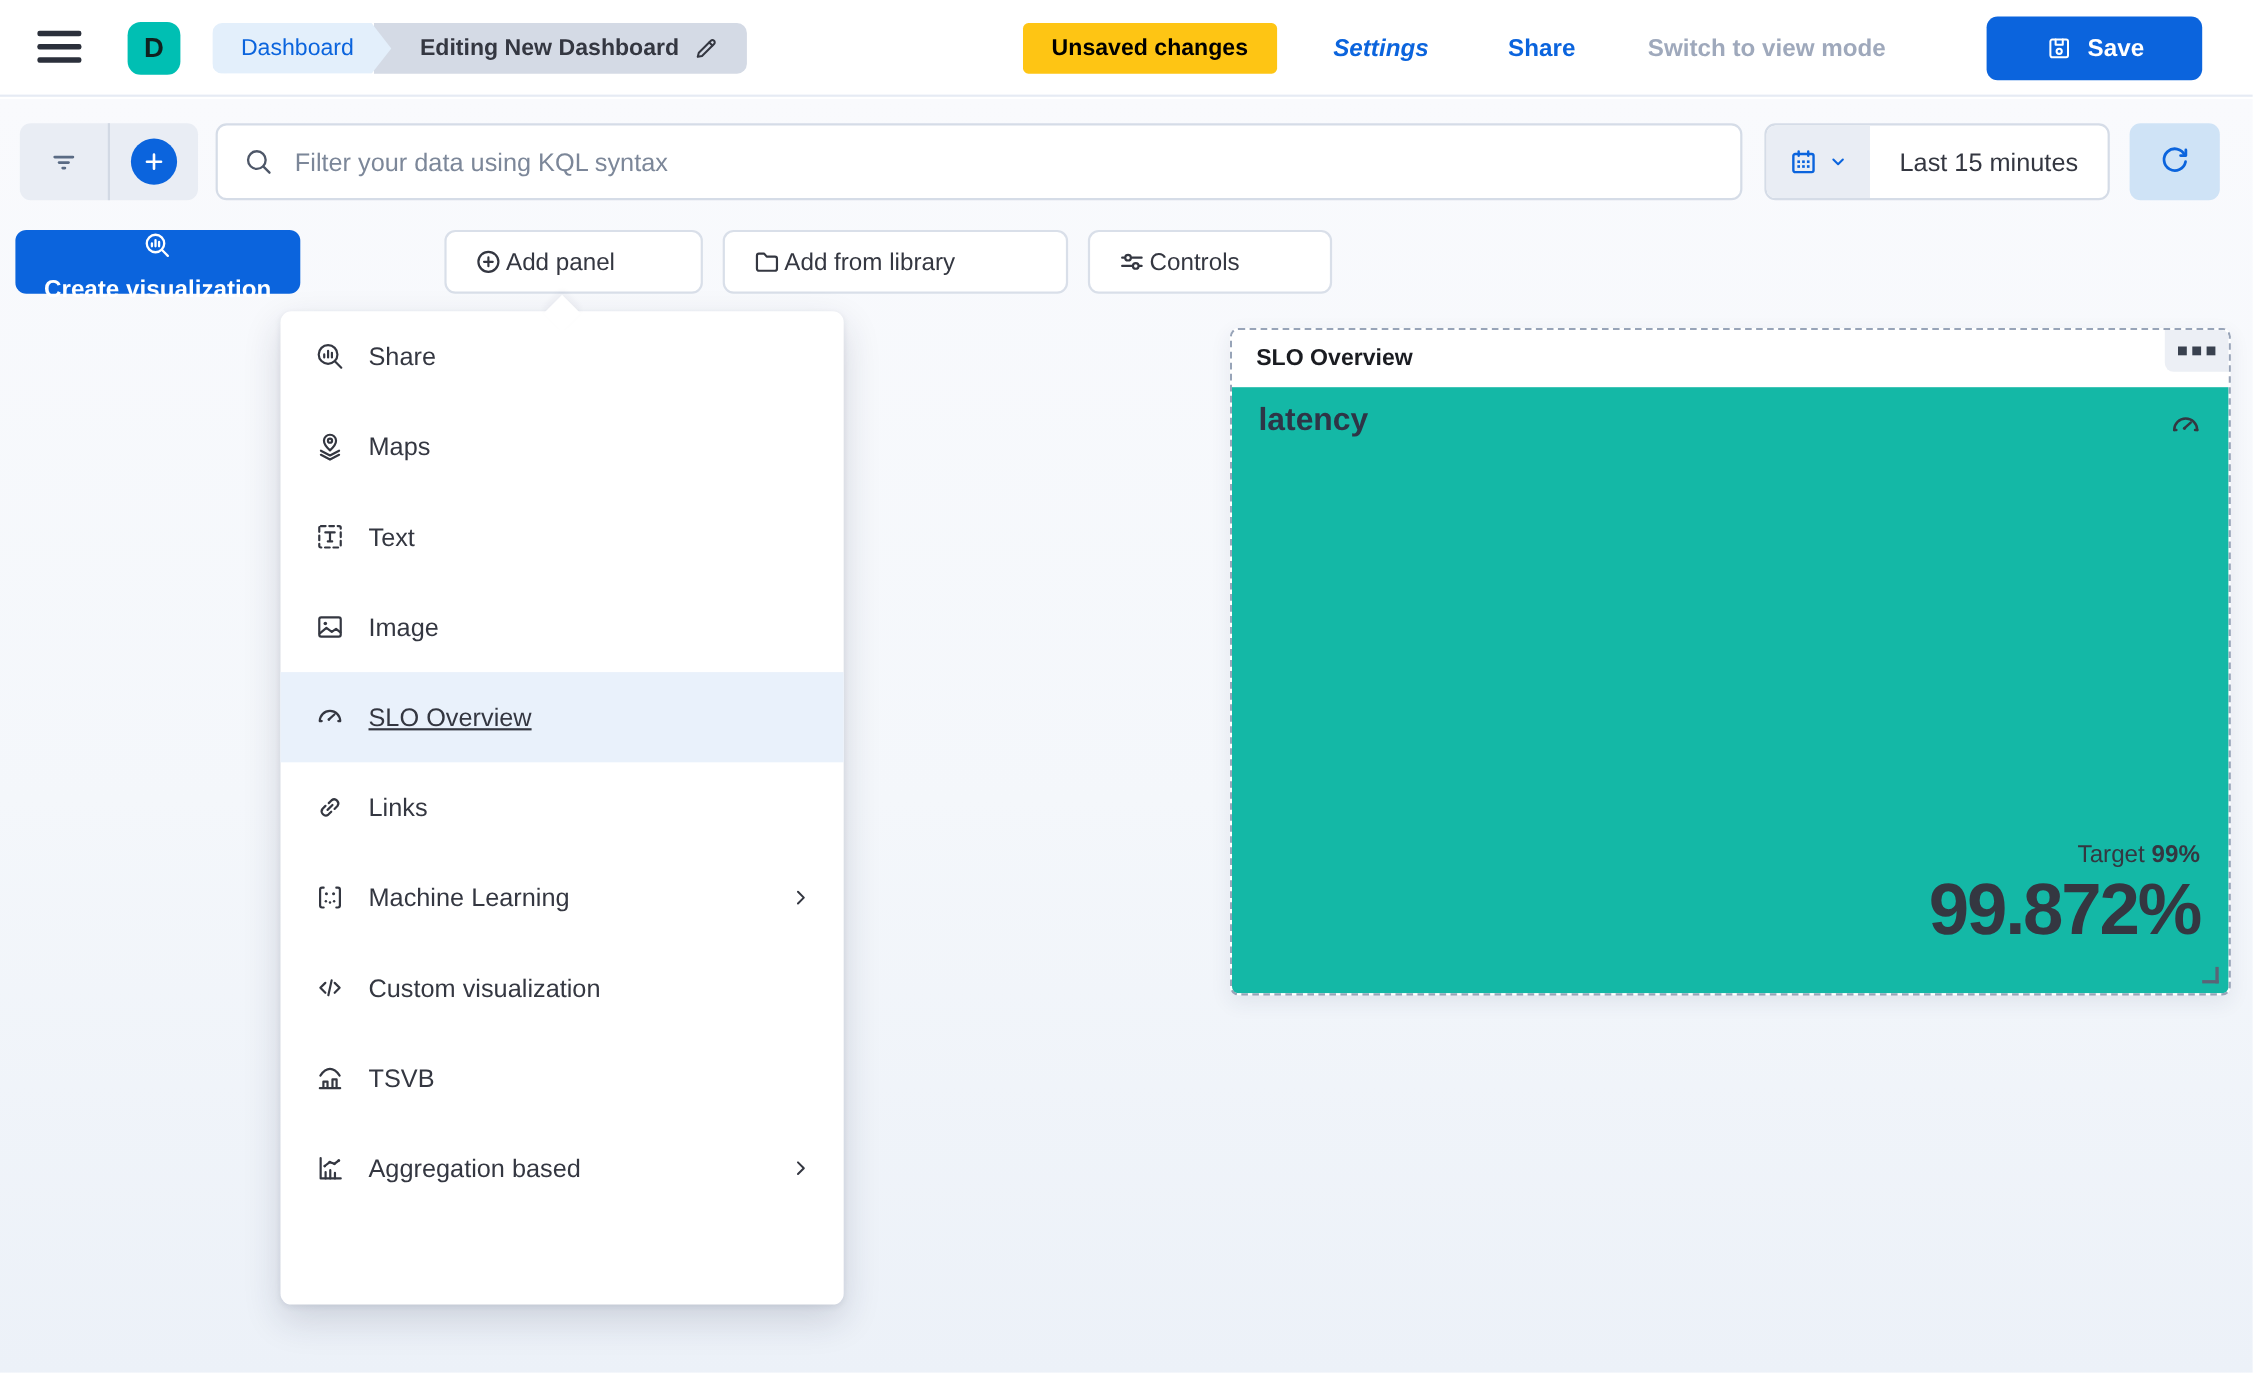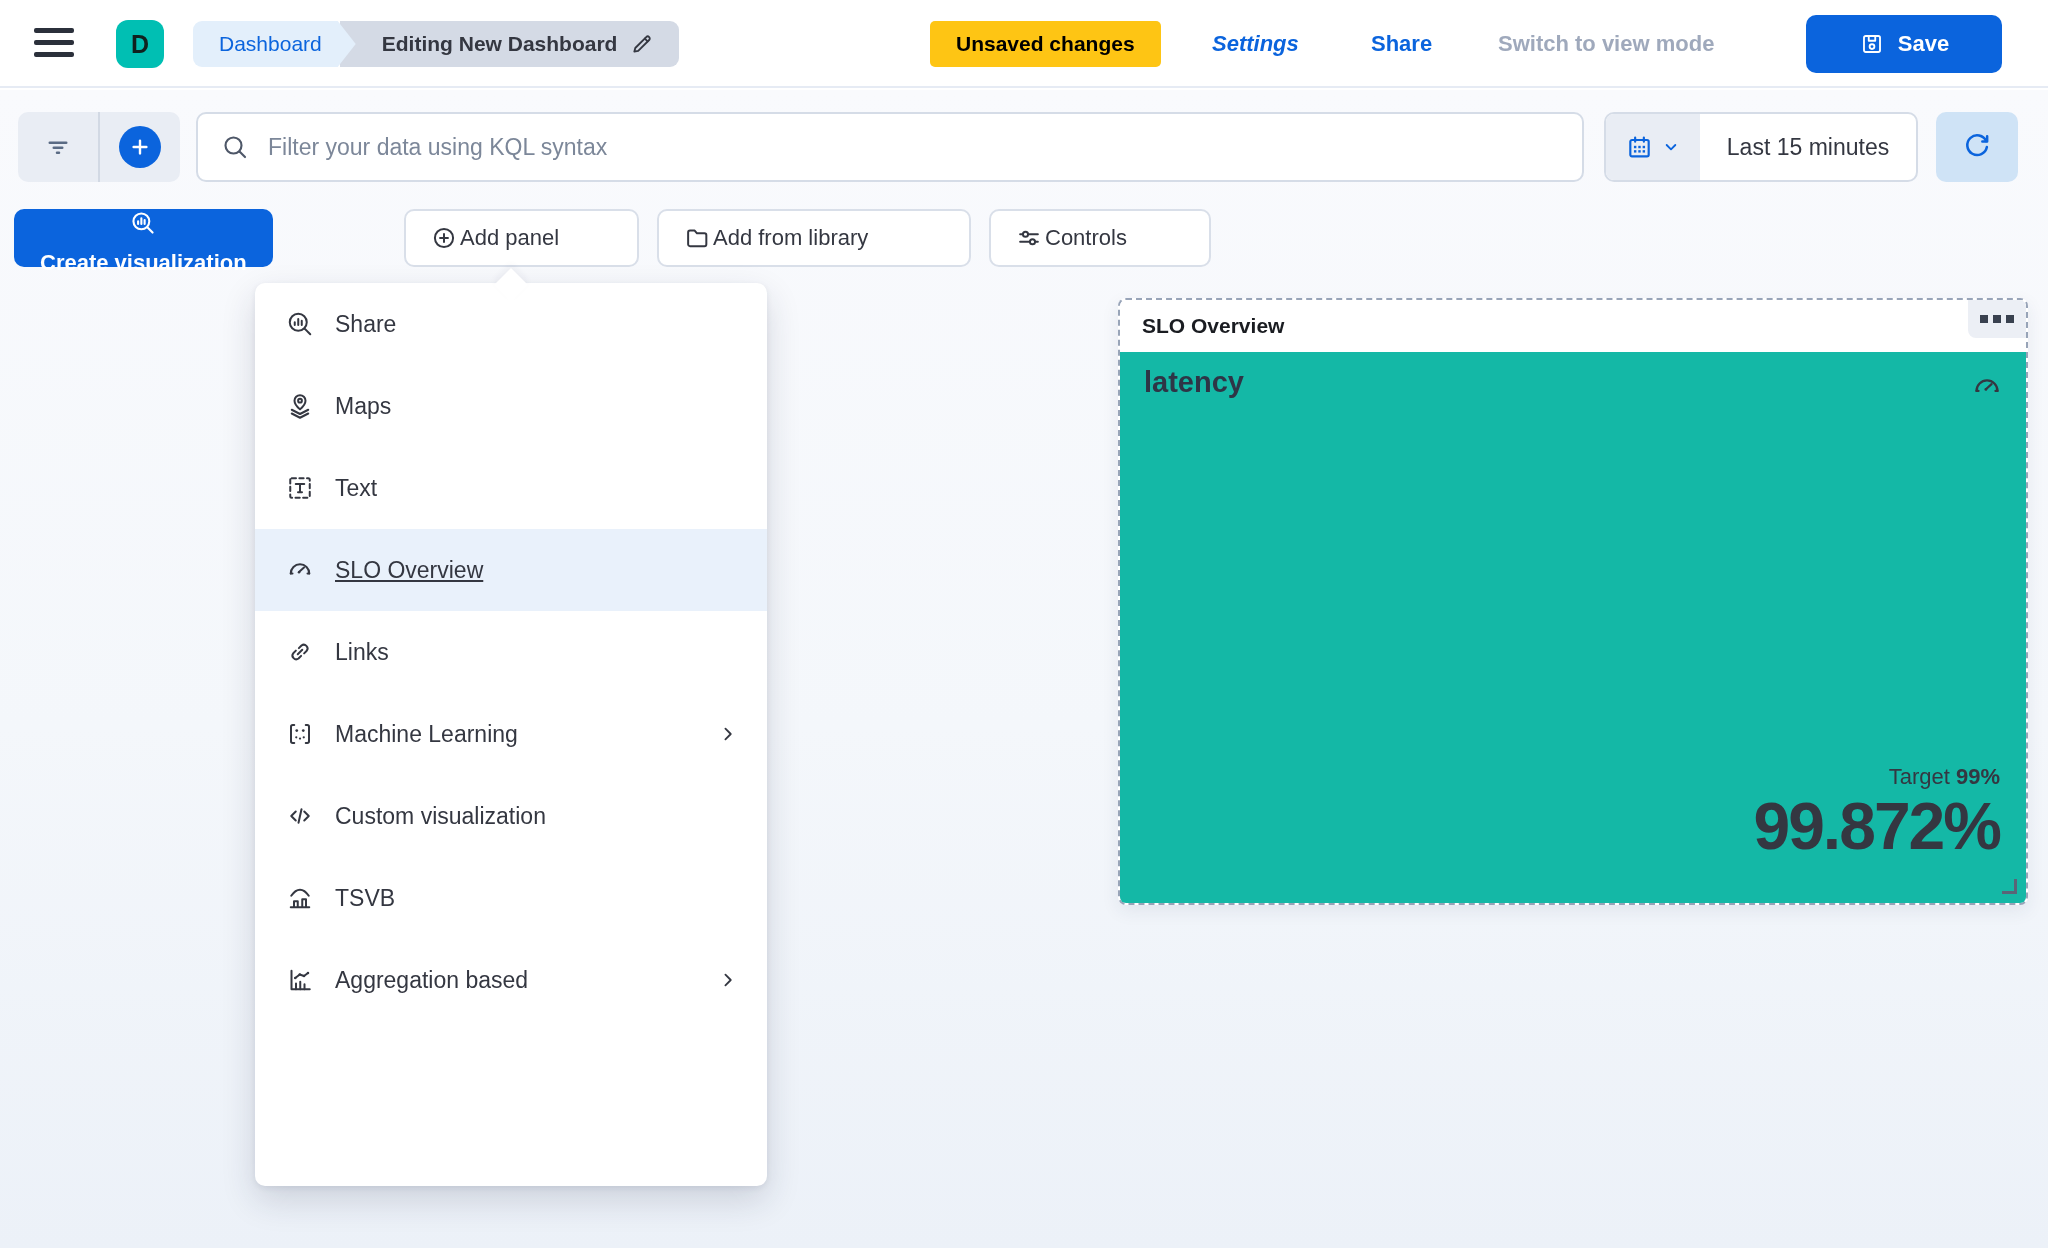--- a/index.html
+++ b/index.html
@@ -333,20 +333,30 @@
       <div class="mi">
         <span class="ic">
           <svg width="30" height="30" viewBox="0 0 24 24" fill="none" stroke="#343741" stroke-width="1.6" stroke-linecap="round">
             <rect x="4.2" y="4.2" width="15.6" height="15.6" rx="1.2" stroke-dasharray="3.4 2.7"></rect>
             <path d="M8.6 8.8h6.8M12 8.8v6.6M10.4 15.4h3.2"></path>
           </svg>
         </span>
         <span class="mi-label">Text</span>
       </div>
 
+      <div class="mi">
+        <span class="ic">
+          <svg width="30" height="30" viewBox="0 0 24 24" fill="none" stroke="#343741" stroke-width="1.6" stroke-linecap="round" stroke-linejoin="round">
+            <rect x="4.2" y="5" width="15.6" height="14" rx="1.4"></rect>
+            <circle cx="8.6" cy="9.4" r="1.3" fill="#343741" stroke="none"></circle>
+            <path d="M4.6 16.6l4.8-4 3.9 3 3.1-2.3 3.2 2.6"></path>
+          </svg>
+        </span>
+        <span class="mi-label">Image</span>
+      </div>
 
 
       <div class="mi mi--active">
         <span class="ic">
           <svg width="30" height="30" viewBox="0 0 24 24" fill="none" stroke="#343741" stroke-width="1.6" stroke-linecap="round">
             <path d="M4.6 14.8a7.4 7.4 0 0 1 14.8 0"></path>
             <path d="M4.6 14.8h1.4M18 14.8h1.4"></path>
             <path d="M11.4 13.4l3.8-3.4"></path>
             <circle cx="11.2" cy="13.7" r="1" fill="#343741" stroke="none"></circle>
           </svg>

